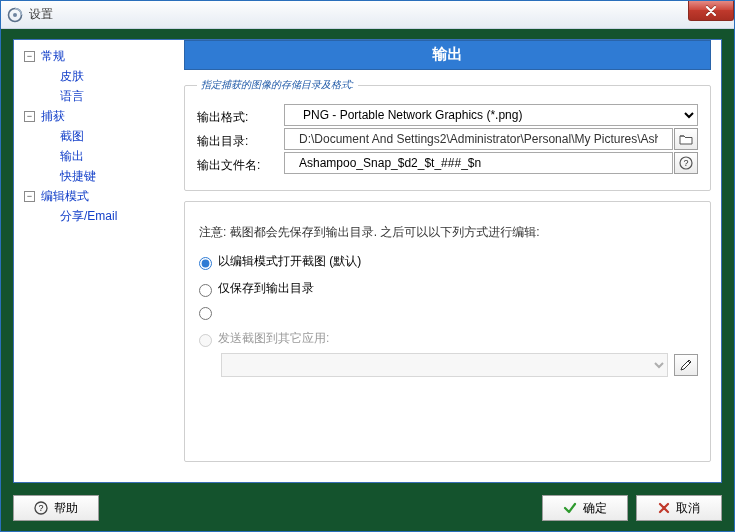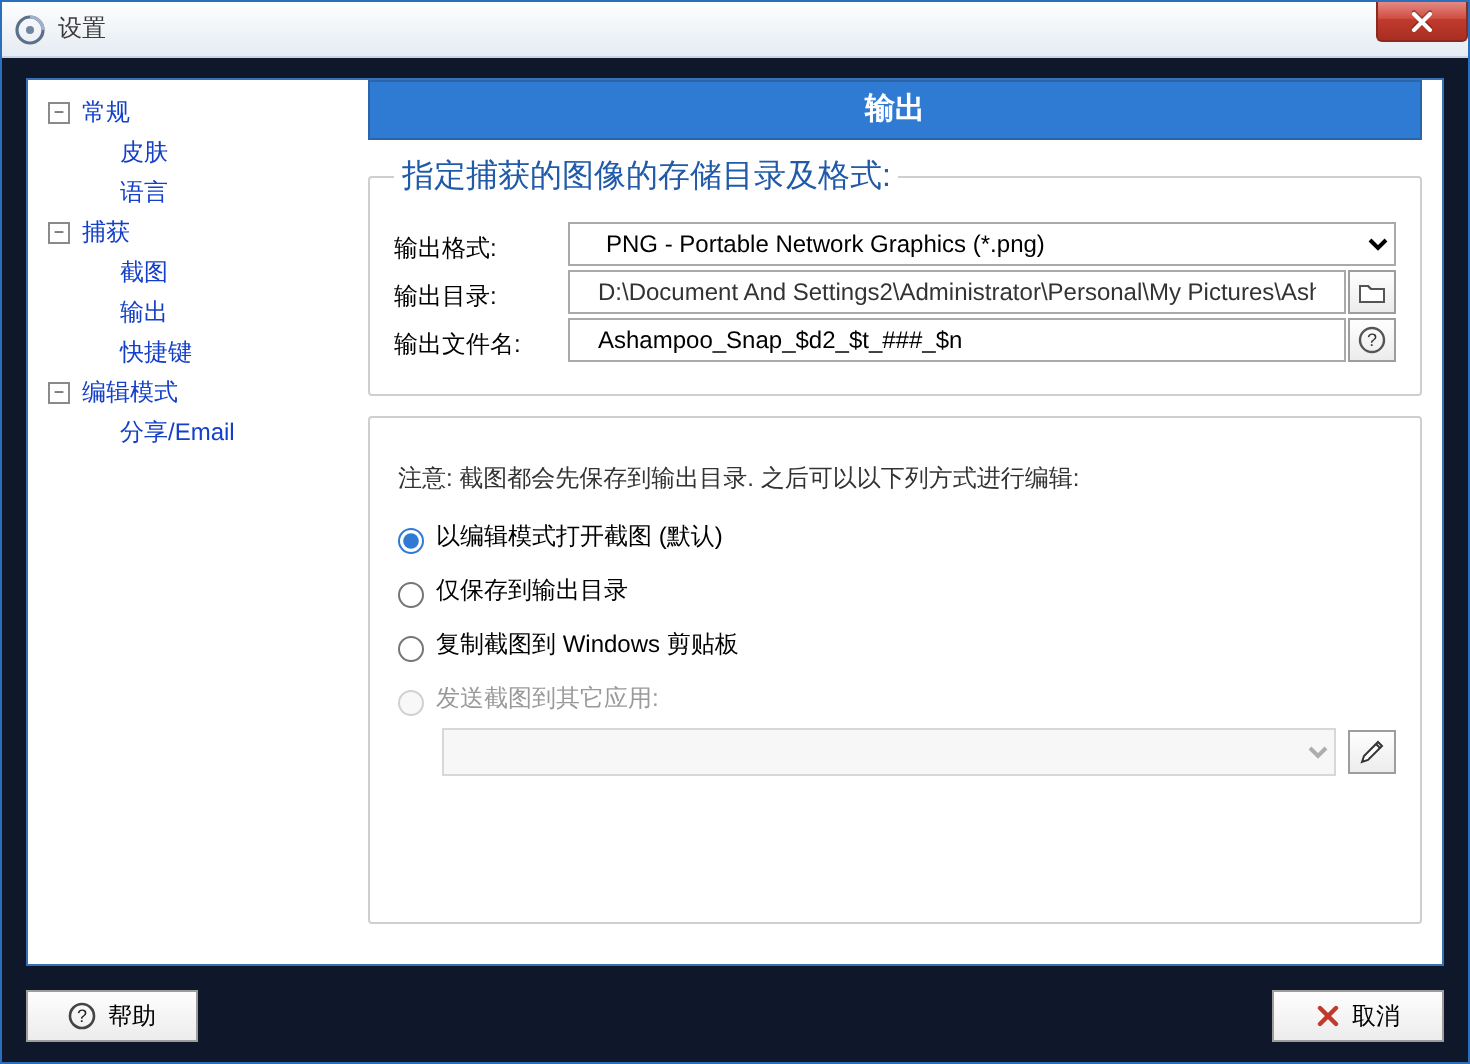--- a/index.html
+++ b/index.html
@@ -10,21 +10,21 @@
     background: #fff;
     width: 735px;
     height: 532px;
     overflow: hidden;
   }
   
   .window {
     width: 735px; height: 532px;
     border: 1px solid #2a6fbb;
     display: flex; flex-direction: column;
-    background: #0f172a;
+    background: #14532d;
   }
   .titlebar {
     height: 28px;
     background: linear-gradient(to bottom, #fdfefe 0%, #f1f4f8 50%, #e6ecf3 100%);
     border-bottom: 1px solid #c9d4e4;
     display: flex; align-items: center;
     padding: 0 0 0 6px;
     position: relative;
   }
   .titlebar .app-icon {
@@ -109,21 +109,22 @@
   }
   fieldset.group {
     border: 1px solid #cfcfcf;
     border-radius: 2px;
     margin: 0 0 10px 0;
     padding: 10px 12px 14px 12px;
   }
   fieldset.group > legend {
     color: #205aa8;
     padding: 0 4px;
-    font-size: 16px;
+    font-size: 10px;
+    font-style: italic;
   }
   .form-row {
     display: flex; align-items: flex-end;
     margin: 2px 0;
     gap: 1px;
   }
   .form-row .lbl { width: 86px; flex: 0 0 86px; color: #000; }
   .form-row .field { flex: 1; }
   select.combo, input.txt {
     width: 100%;
@@ -316,21 +317,20 @@
             <label class="radio-row">
               <input type="radio" name="pp" checked="" style="">
               <span>以编辑模式打开截图 (默认)</span>
             </label>
             <label class="radio-row">
               <input type="radio" name="pp" style="">
               <span>仅保存到输出目录</span>
             </label>
             <label class="radio-row">
               <input type="radio" name="pp" style="">
-              <span>复制截图到 Windows 剪贴板</span>
             </label>
             <label class="radio-row disabled">
               <input type="radio" name="pp" disabled="" style="">
               <span>发送截图到其它应用:</span>
             </label>
           </div>
 
           <div class="app-combo-row">
             <select class="app-combo" disabled="">
               <option></option>
@@ -352,20 +352,28 @@
           <svg width="14" height="14" viewBox="0 0 14 14">
             <circle cx="7" cy="7" r="6" fill="none" stroke="#444" stroke-width="1.3"></circle>
             <text x="7" y="10" text-anchor="middle" font-size="9" font-family="Arial" fill="#222">?</text>
           </svg>
         </span>
         <span>帮助</span>
       </button>
       <span class="spacer"></span>
       <button class="btn">
         <span class="glyph">
+          <svg width="14" height="14" viewBox="0 0 14 14">
+            <path d="M2 7 L6 11 L12 3" fill="none" stroke="#2e9a2e" stroke-width="2.2" stroke-linecap="round" stroke-linejoin="round"></path>
+          </svg>
+        </span>
+        <span>确定</span>
+      </button>
+      <button class="btn">
+        <span class="glyph">
           <svg width="12" height="12" viewBox="0 0 12 12">
             <path d="M2 2 L10 10 M10 2 L2 10" stroke="#c0392b" stroke-width="2.2" stroke-linecap="round"></path>
           </svg>
         </span>
         <span>取消</span>
       </button>
     </div>
   </div>
 </div>
 

